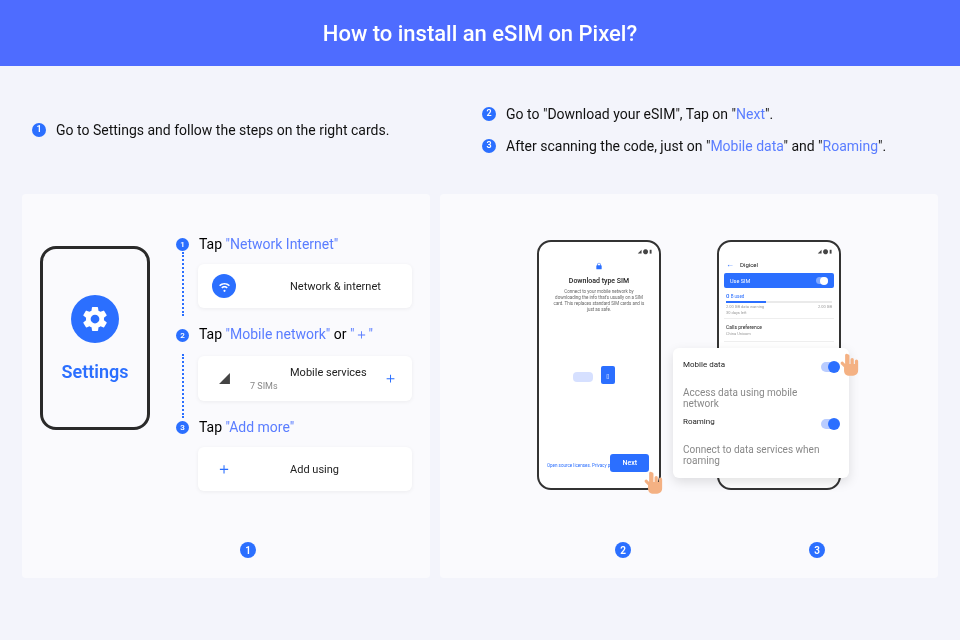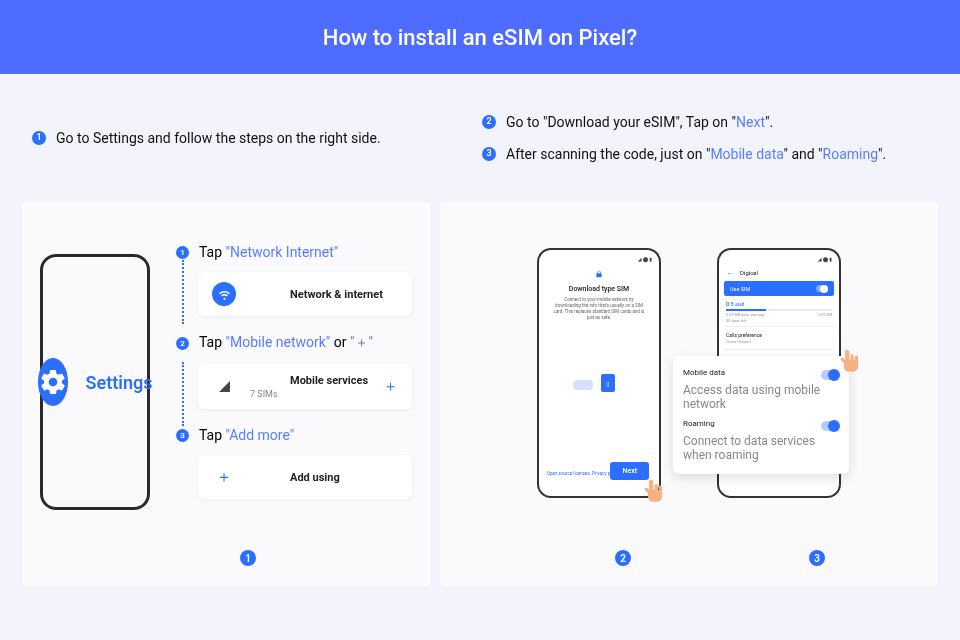--- a/index.html
+++ b/index.html
@@ -1,52 +1,52 @@
 <!DOCTYPE html>
 <html><head>
 <meta charset="utf-8">
 <style>
   * { box-sizing: border-box; margin: 0; padding: 0; }
   body { width: 960px; height: 640px; font-family: -apple-system, BlinkMacSystemFont, "Segoe UI", Roboto, sans-serif; background: #f3f4fb; overflow: hidden; }
-  .header { background: #4e6cff; height: 74px; display: flex; align-items: center; justify-content: center; }
+  .header { background: #4e6cff; height: 66px; display: flex; align-items: center; justify-content: center; }
   .header h1 { color: #fff; font-size: 22px; font-weight: 500; }
   .content { padding: 0 22px; }
   .top-steps { display: flex; height: 128px; align-items: center; gap: 40px; }
   .top-left { flex: 0 0 420px; display: flex; align-items: flex-start; gap: 10px; padding-left: 10px; }
   .top-right { flex: 1; display: flex; flex-direction: column; gap: 14px; }
   .step-line { display: flex; align-items: flex-start; gap: 10px; font-size: 14px; color: #111; line-height: 1.3; }
   .step-badge { flex: 0 0 14px; width: 14px; height: 14px; border-radius: 50%; background: #2b6fff; color: #fff; font-size: 9px; font-weight: 600; display: flex; align-items: center; justify-content: center; margin-top: 2px; }
   .hl { color: #5a7dff; }
   .panels { display: flex; gap: 10px; }
   .panel { background: #fafafd; height: 384px; border-radius: 4px; position: relative; }
   .panel-left { width: 408px; padding: 22px 18px; display: flex; gap: 26px; }
   .panel-right { width: 498px; padding: 22px 40px; display: flex; gap: 56px; justify-content: center; }
   .panel-badge { position: absolute; bottom: 20px; width: 16px; height: 16px; border-radius: 50%; background: #2b6fff; color: #fff; font-size: 10px; font-weight: 600; display: flex; align-items: center; justify-content: center; }
   .panel-left .panel-badge { left: 218px; }
   .panel-right .pb-2 { left: 175px; }
   .panel-right .pb-3 { left: 369px; }
 
   
-  .phone-settings { width: 110px; height: 256px; border: 3px solid #2a2a2a; border-radius: 16px; display: flex; flex-direction: row; align-items: center; justify-content: center; gap: 18px; margin-top: 30px; }
+  .phone-settings { width: 110px; height: 184px; border: 3px solid #2a2a2a; border-radius: 16px; display: flex; flex-direction: column; align-items: center; justify-content: center; gap: 18px; margin-top: 30px; }
   .gear-wrap { width: 48px; height: 48px; border-radius: 50%; background: #2b6fff; display: flex; align-items: center; justify-content: center; }
   .gear-wrap svg { width: 30px; height: 30px; fill: #fff; }
   .settings-label { color: #2b6fff; font-weight: 600; font-size: 18px; }
 
   .substeps { flex: 1; display: flex; flex-direction: column; gap: 18px; padding-top: 20px; position: relative; }
   .substep { position: relative; }
   .substep-header { display: flex; align-items: center; gap: 10px; font-size: 14px; }
   .substep-badge { width: 13px; height: 13px; border-radius: 50%; background: #2b6fff; color: #fff; font-size: 8px; font-weight: 600; display: flex; align-items: center; justify-content: center; flex: 0 0 13px; }
   .dotted { position: absolute; left: 6px; width: 1px; border-left: 2px dotted #2b6fff; }
   .d1 { top: 36px; height: 64px; }
   .d2 { top: 138px; height: 64px; }
   .card { background: #fff; border-radius: 6px; box-shadow: 0 1px 4px rgba(0,0,0,0.06); margin-top: 12px; margin-left: 22px; padding: 10px 14px; display: flex; align-items: center; gap: 14px; font-size: 11px; }
   .card-icon { width: 24px; height: 24px; border-radius: 50%; background: #2b6fff; display: flex; align-items: center; justify-content: center; color: #fff; flex: 0 0 24px; }
   .card-icon.plain { background: none; color: #444; }
   .card-icon svg { width: 13px; height: 13px; fill: currentColor; }
-  .card-text .t1 { color: #222; font-weight: 700; padding-left: 40px; }
+  .card-text .t1 { color: #222; font-weight: 400; padding-left: 40px; }
   .card-text .t2 { color: #888; font-size: 9px; margin-top: 2px; }
   .card-plus { margin-left: auto; color: #2b6fff; font-size: 15px; font-weight: 300; }
 
   
   .mini-phone { width: 124px; height: 250px; border: 2px solid #333; border-radius: 14px; background: #fff; padding: 6px 5px; font-size: 5px; color: #444; position: relative; margin-top: 24px; }
   .mp-status { display: flex; justify-content: space-between; font-size: 5px; padding: 0 2px 4px; }
   .mp-ico { display:flex; gap:1px; }
   .mp-ico span { font-size:5px; }
   .mp-title { text-align: center; font-size: 7px; font-weight: 500; margin-top: 6px; color: #222; }
   .mp-sub { text-align: center; font-size: 4.5px; color: #666; margin: 4px 8px 0; line-height: 1.3; }
@@ -71,37 +71,37 @@
   .mp3-lbl { font-size:4.5px; color:#2b6fff; }
   .mp3-bar { height:1.5px; background:#eaeaea; margin-top:2px; position:relative; }
   .mp3-bar::before { content:''; position:absolute; left:0; width:38%; height:100%; background:#2b6fff; }
   .mp3-sm { font-size:4px; color:#999; display:flex; justify-content:space-between; margin-top:1px; }
   .mp3-row { padding:4px 2px; font-size:5px; color:#222; }
   .mp3-row .sub { font-size:4px; color:#999; margin-top:1px; }
   .mp3-sep { height:1px; background:#eee; margin:1px 0; }
   .overlay-card { position:absolute; left:-46px; top:106px; width:176px; background:#fff; border-radius:6px; box-shadow:0 4px 12px rgba(0,0,0,0.12); padding:8px 10px; }
   .ov-row { display:flex; align-items:flex-start; justify-content:space-between; padding:4px 0; }
   .ov-row .txt .t1 { font-size:8px; color:#222; }
-  .ov-row .txt .t2 { font-size:12px; color:#888; margin-top:6px; }
+  .ov-row .txt .t2 { font-size:10px; color:#888; margin-top:18px; }
   .ov-toggle { width:18px; height:10px; border-radius:6px; background:#b9ccff; position:relative; flex:0 0 18px; margin-top:2px; }
   .ov-toggle::after { content:''; position:absolute; right:-1px; top:-1px; width:12px; height:12px; border-radius:50%; background:#2b6fff; }
 </style>
 </head>
 <body>
 
 <div class="header">
   <h1>How to install an eSIM on Pixel?</h1>
 </div>
 
 <div class="content">
   <div class="top-steps">
     <div class="top-left">
       <div class="step-line">
         <span class="step-badge">1</span>
-        <span>Go to Settings and follow the steps on the right side.</span>
+        <span>Go to Settings and follow the steps on the right cards.</span>
       </div>
     </div>
     <div class="top-right">
       <div class="step-line">
         <span class="step-badge">2</span>
         <span>
           <span>Go to "Download your eSIM", Tap on "</span><span class="hl">Next</span><span>".</span>
         </span>
       </div>
       <div class="step-line">

